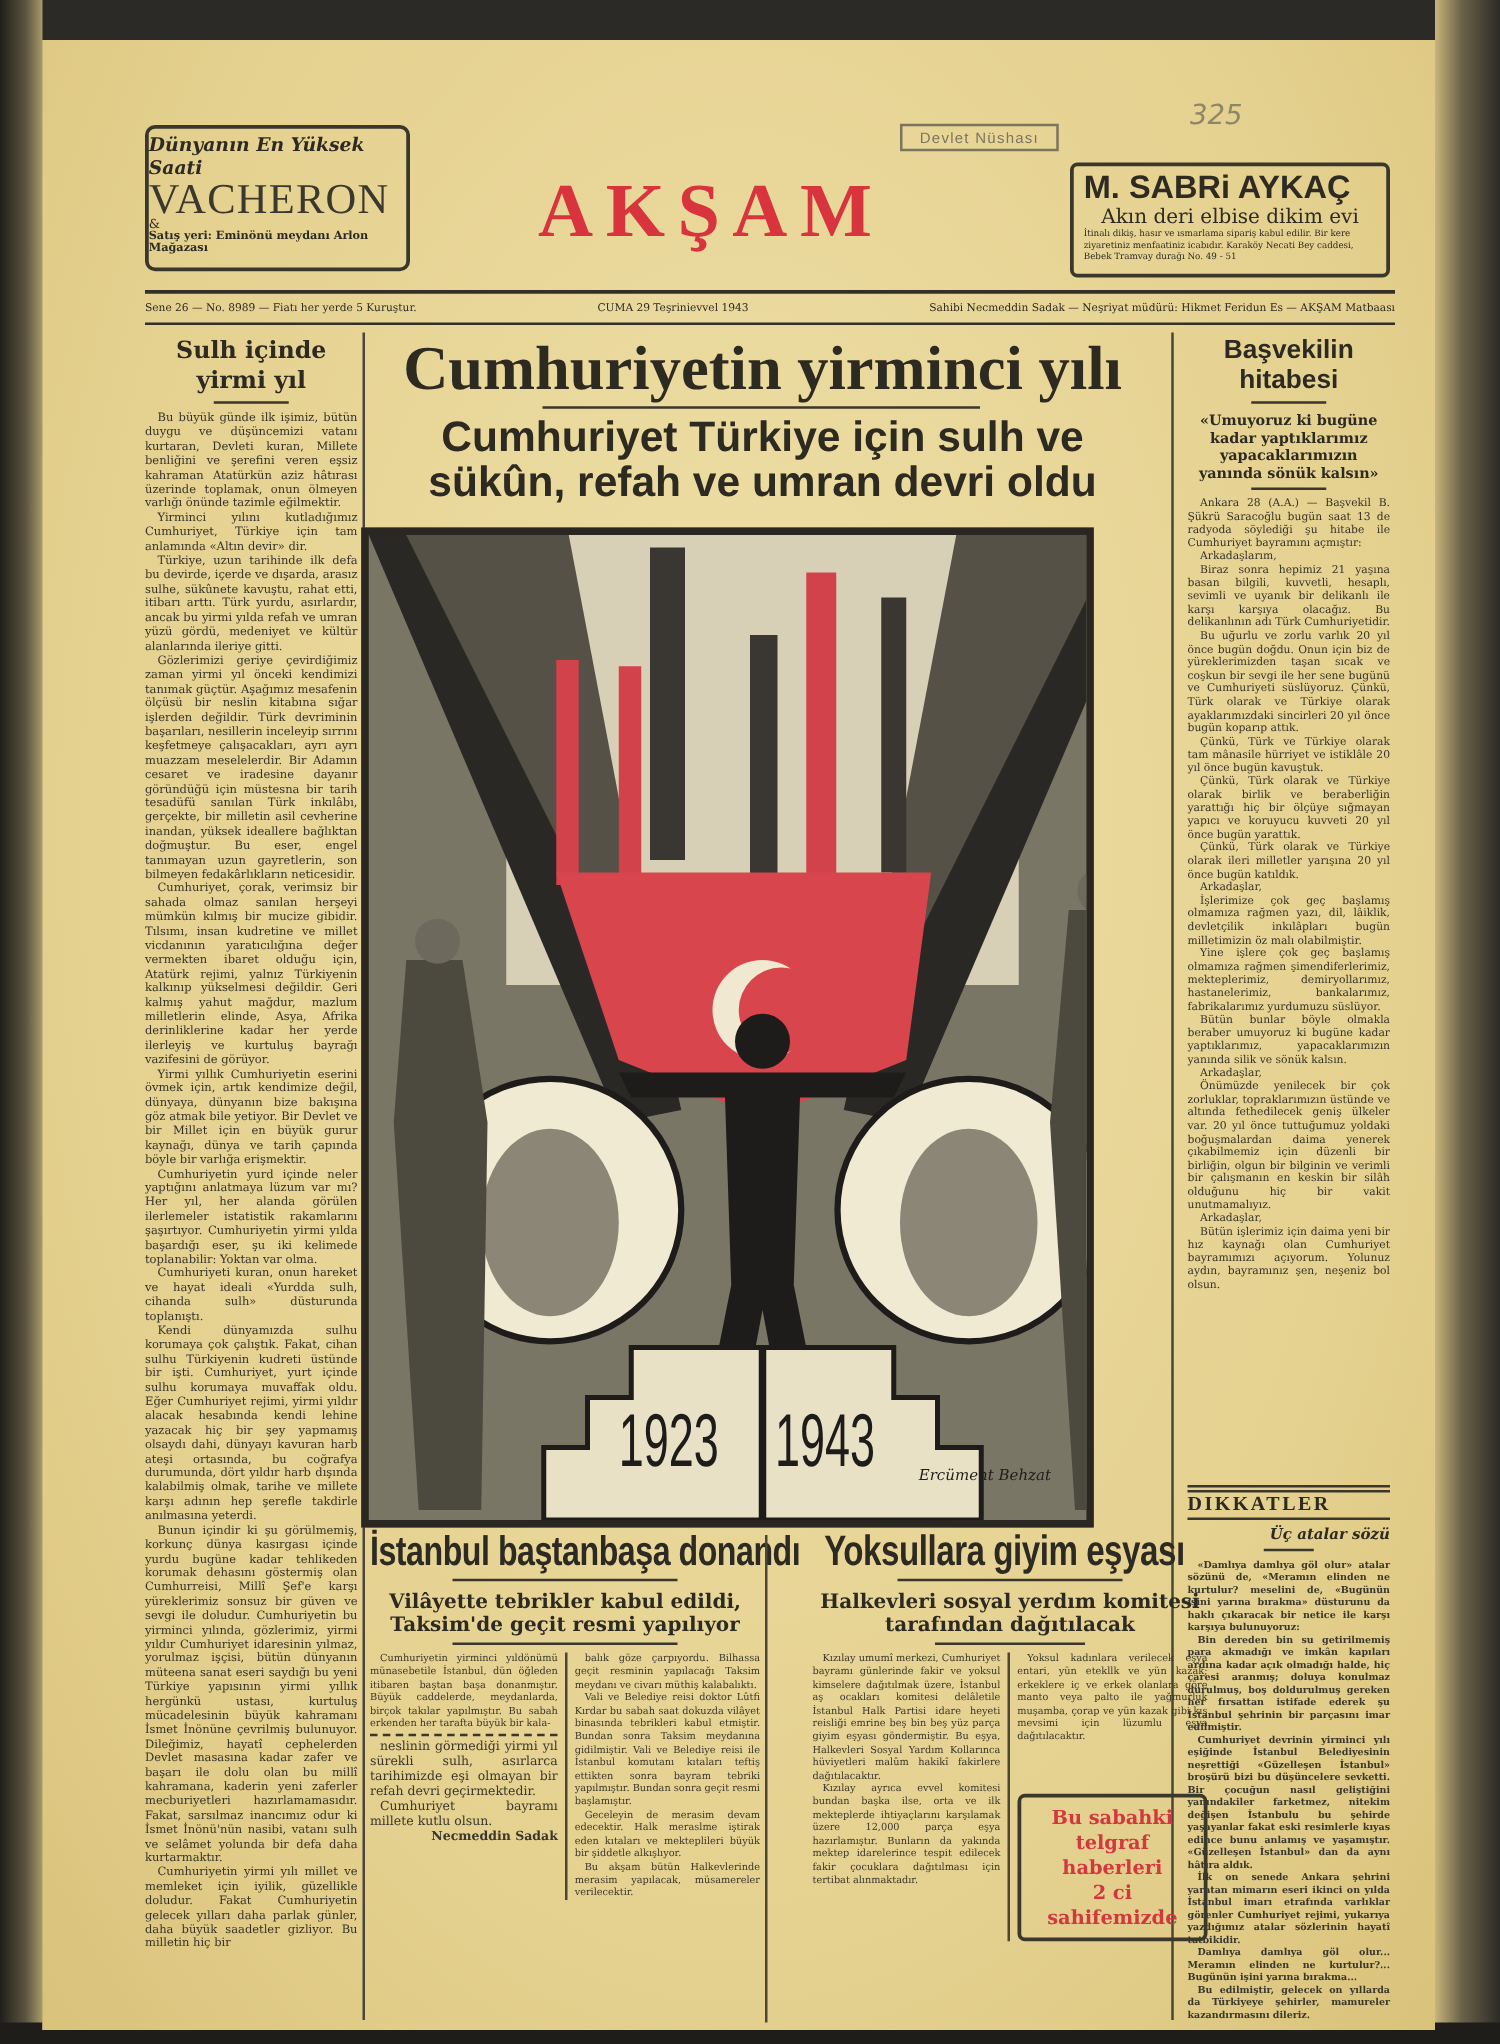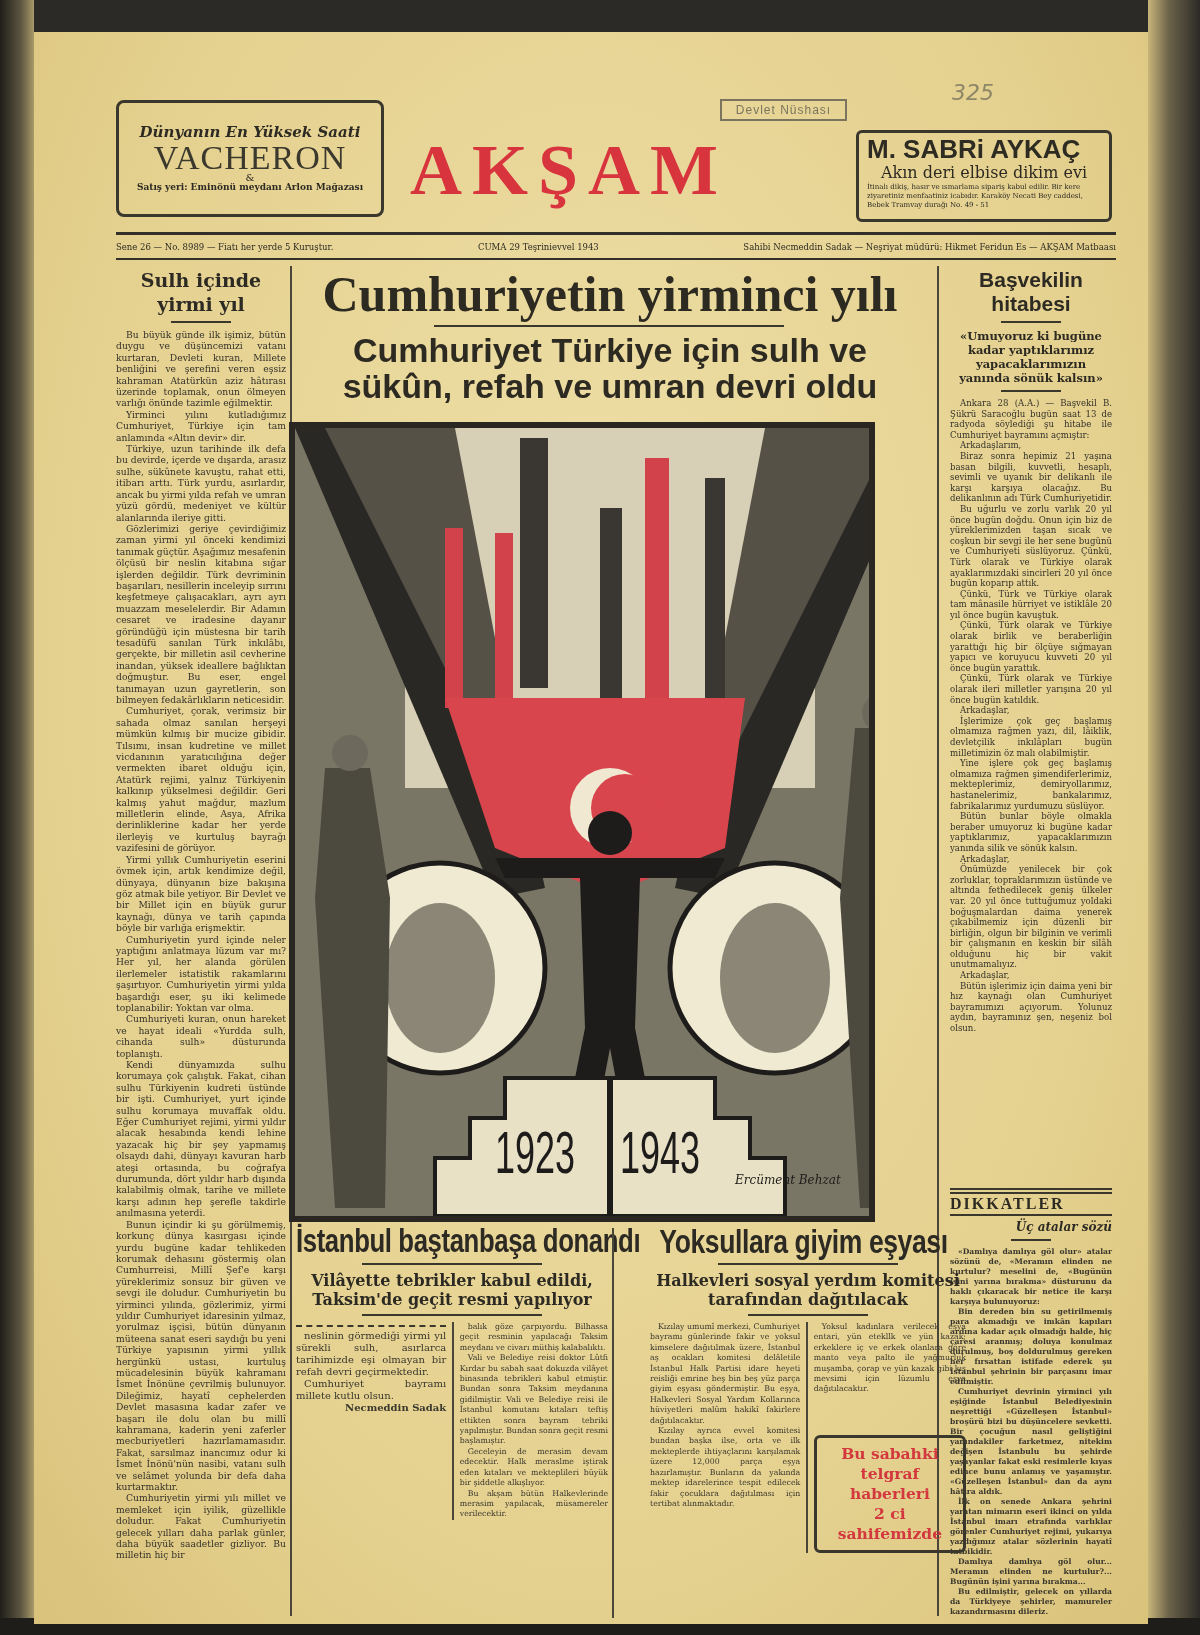--- a/index.html
+++ b/index.html
@@ -15,38 +15,38 @@
     background: #e9d89a;
     background-image: radial-gradient(ellipse at 50% 40%, #efe0a8 0%, #e4d08e 70%, #d9c27a 100%);
   }
   .left-edge { position:absolute; left:0; top:0; width:34px; height:1635px; background: linear-gradient(90deg,#1f1e1a,#5b5440 60%,#a89a6a); }
   .bottom-edge { position:absolute; left:0; top:1618px; width:1200px; height:17px; background:#1e1d1a; }
   .right-edge { position:absolute; left:1148px; top:0; width:52px; height:1635px; background: linear-gradient(90deg,#c8b57a,#6c634a 40%,#2b2a26); }
 
   .abs { position: absolute; }
   
   .ad-left {
-    left: 82px; top: 68px; width: 268px; height: 117px; border: 3px solid #3a372c; border-radius: 8px;
-    text-align: center; padding-top: 20px;
+    left: 82px; top: 68px; width: 212px; height: 117px; border: 3px solid #3a372c; border-radius: 8px;
+    padding-top: 4px;
   }
   .ad-left .tag { font-style: italic; font-weight: bold; font-size: 15px; }
   .ad-left .brand { font-family: "Liberation Serif", serif; font-size: 34px; letter-spacing: 1px; line-height: 33px; color:#3b382d; }
   .ad-left .amp { font-size: 10px; line-height: 8px; }
   .ad-left .where { font-size: 9px; font-weight: bold; }
   .ad-right {
     left: 822px; top: 98px; width: 256px; height: 92px; border: 3px solid #3a372c; border-radius: 6px; padding: 2px 8px; overflow:hidden;
   }
   .ad-right .name { font-family: "Liberation Sans", sans-serif; font-weight: bold; font-size: 26px; line-height: 28px; color:#2e2b22; white-space:nowrap; }
   .ad-right .sub { font-size: 16px; text-align: center; line-height: 20px; }
   .ad-right .body { font-size: 7px; line-height: 9px; }
   .stamp { left: 686px; top: 67px; width: 127px; height: 22px; border: 2px solid #7b7560; font-family:"Liberation Sans", sans-serif; font-size: 12px; color:#7b7560; text-align:center; line-height:18px; letter-spacing:1px; }
   .pencil { left: 918px; top: 48px; font-family:"DejaVu Sans", sans-serif; font-size: 22px; color:#8d8768; font-style: italic; }
   .masthead {
     left: 300px; top: 88px; width: 470px; text-align:center;
-    font-family: "Liberation Serif", serif; font-size: 72px; font-weight: bold; color: #d8343e; letter-spacing: 10px; line-height: 100px;
+    font-family: "Liberation Serif", serif; font-size: 61px; font-weight: bold; color: #d8343e; letter-spacing: 10px; line-height: 100px;
   }
   .rule-thick { height: 3px; background: #33302a; }
   .dateline {
     left: 82px; top: 210px; width: 1000px; font-size: 8.5px; display:flex; justify-content: space-between; white-space: nowrap;
   }
   .col-rule { width: 1.5px; background: #4a463a; }
 
   
   .leftcol { left: 82px; top: 236px; width: 170px; }
   .h-sulh { text-align:center; font-size: 19px; font-weight: bold; line-height: 24px; }
@@ -222,20 +222,23 @@
   </div>
 
   <div class="abs" style="left:262px; top:1192px; width:312px;">
     <div class="h-cond" style="font-size:33px;">İstanbul baştanbaşa donandı</div>
     <div class="orn" style="width:180px;"></div>
     <div class="h-deck">Vilâyette tebrikler kabul edildi,</div>
     <div class="h-deck">Taksim'de geçit resmi yapılıyor</div>
     <div class="orn" style="width:180px;"></div>
     <div style="display:flex; gap:6px;">
       <div style="width:152px;">
+        <div class="small-body">
+          <p>Cumhuriyetin yirminci yıldönümü münasebetile İstanbul, dün öğleden itibaren baştan başa donanmıştır. Büyük caddelerde, meydanlarda, birçok takılar yapılmıştır. Bu sabah erkenden her tarafta büyük bir kala-</p>
+        </div>
         <div style="border-top:2px dashed #3a372c; margin:3px 0;"></div>
         <div class="small-body" style="font-size:10px; line-height:12px;">
           <p>neslinin görmediği yirmi yıl sürekli sulh, asırlarca tarihimizde eşi olmayan bir refah devri geçirmektedir.</p>
           <p>Cumhuriyet bayramı millete kutlu olsun.</p>
           <div style="text-align:right; font-weight:bold;">Necmeddin Sadak</div>
         </div>
       </div>
       <div class="col-rule"></div>
       <div class="small-body" style="width:150px;">
         <p>balık göze çarpıyordu. Bilhassa geçit resminin yapılacağı Taksim meydanı ve civarı müthiş kalabalıktı.</p>

